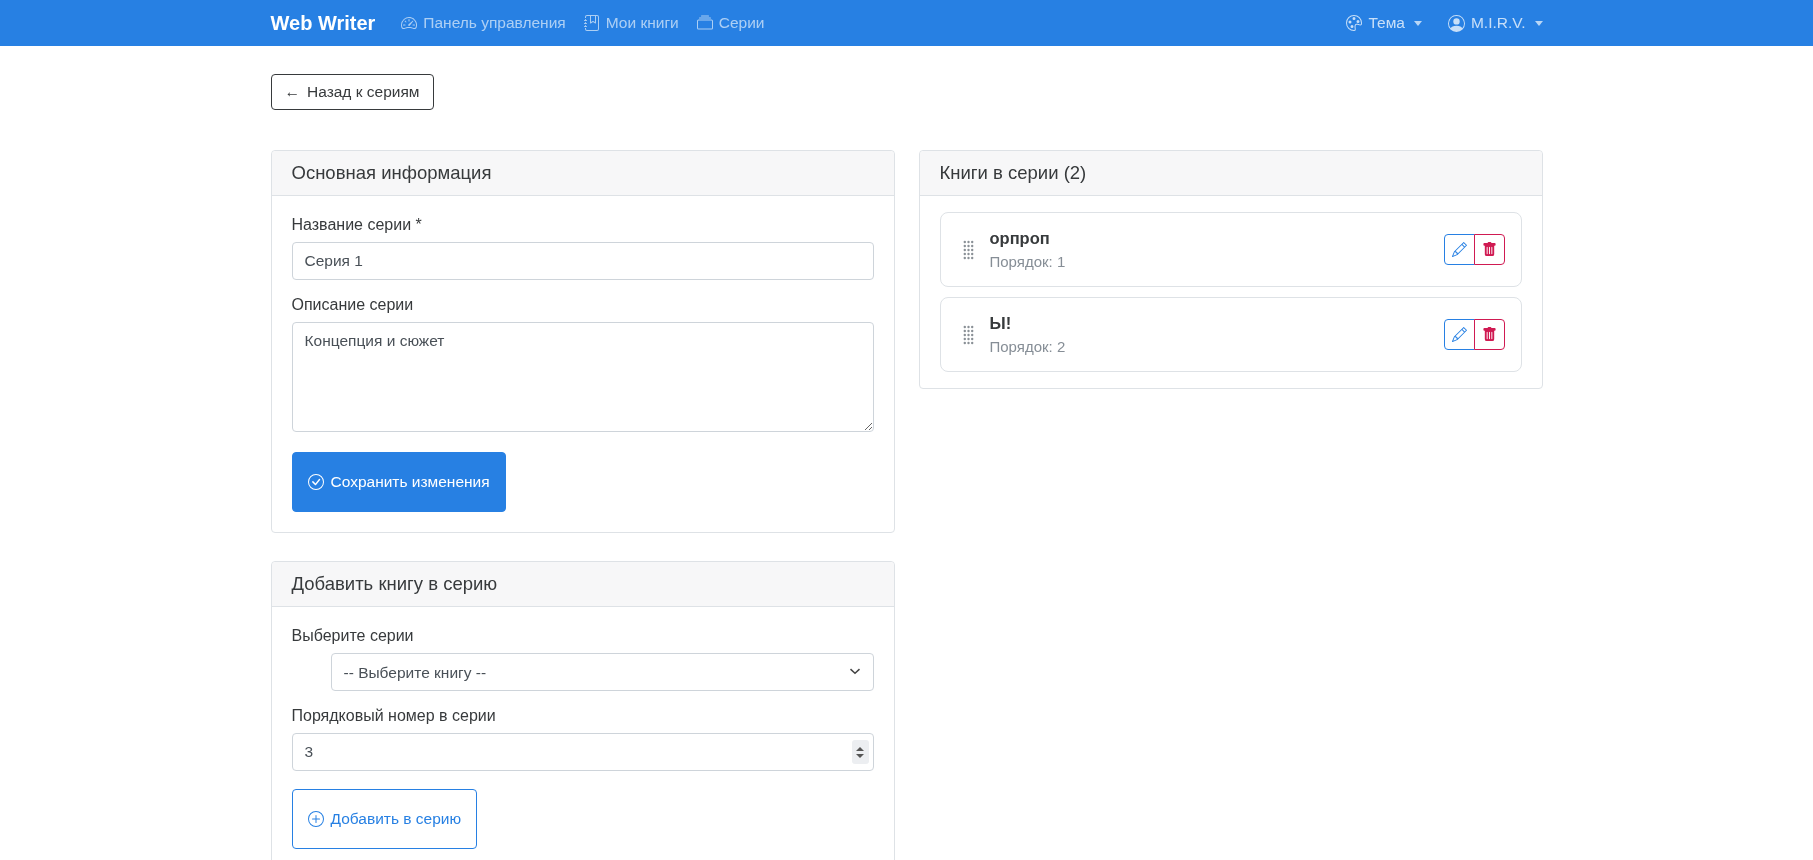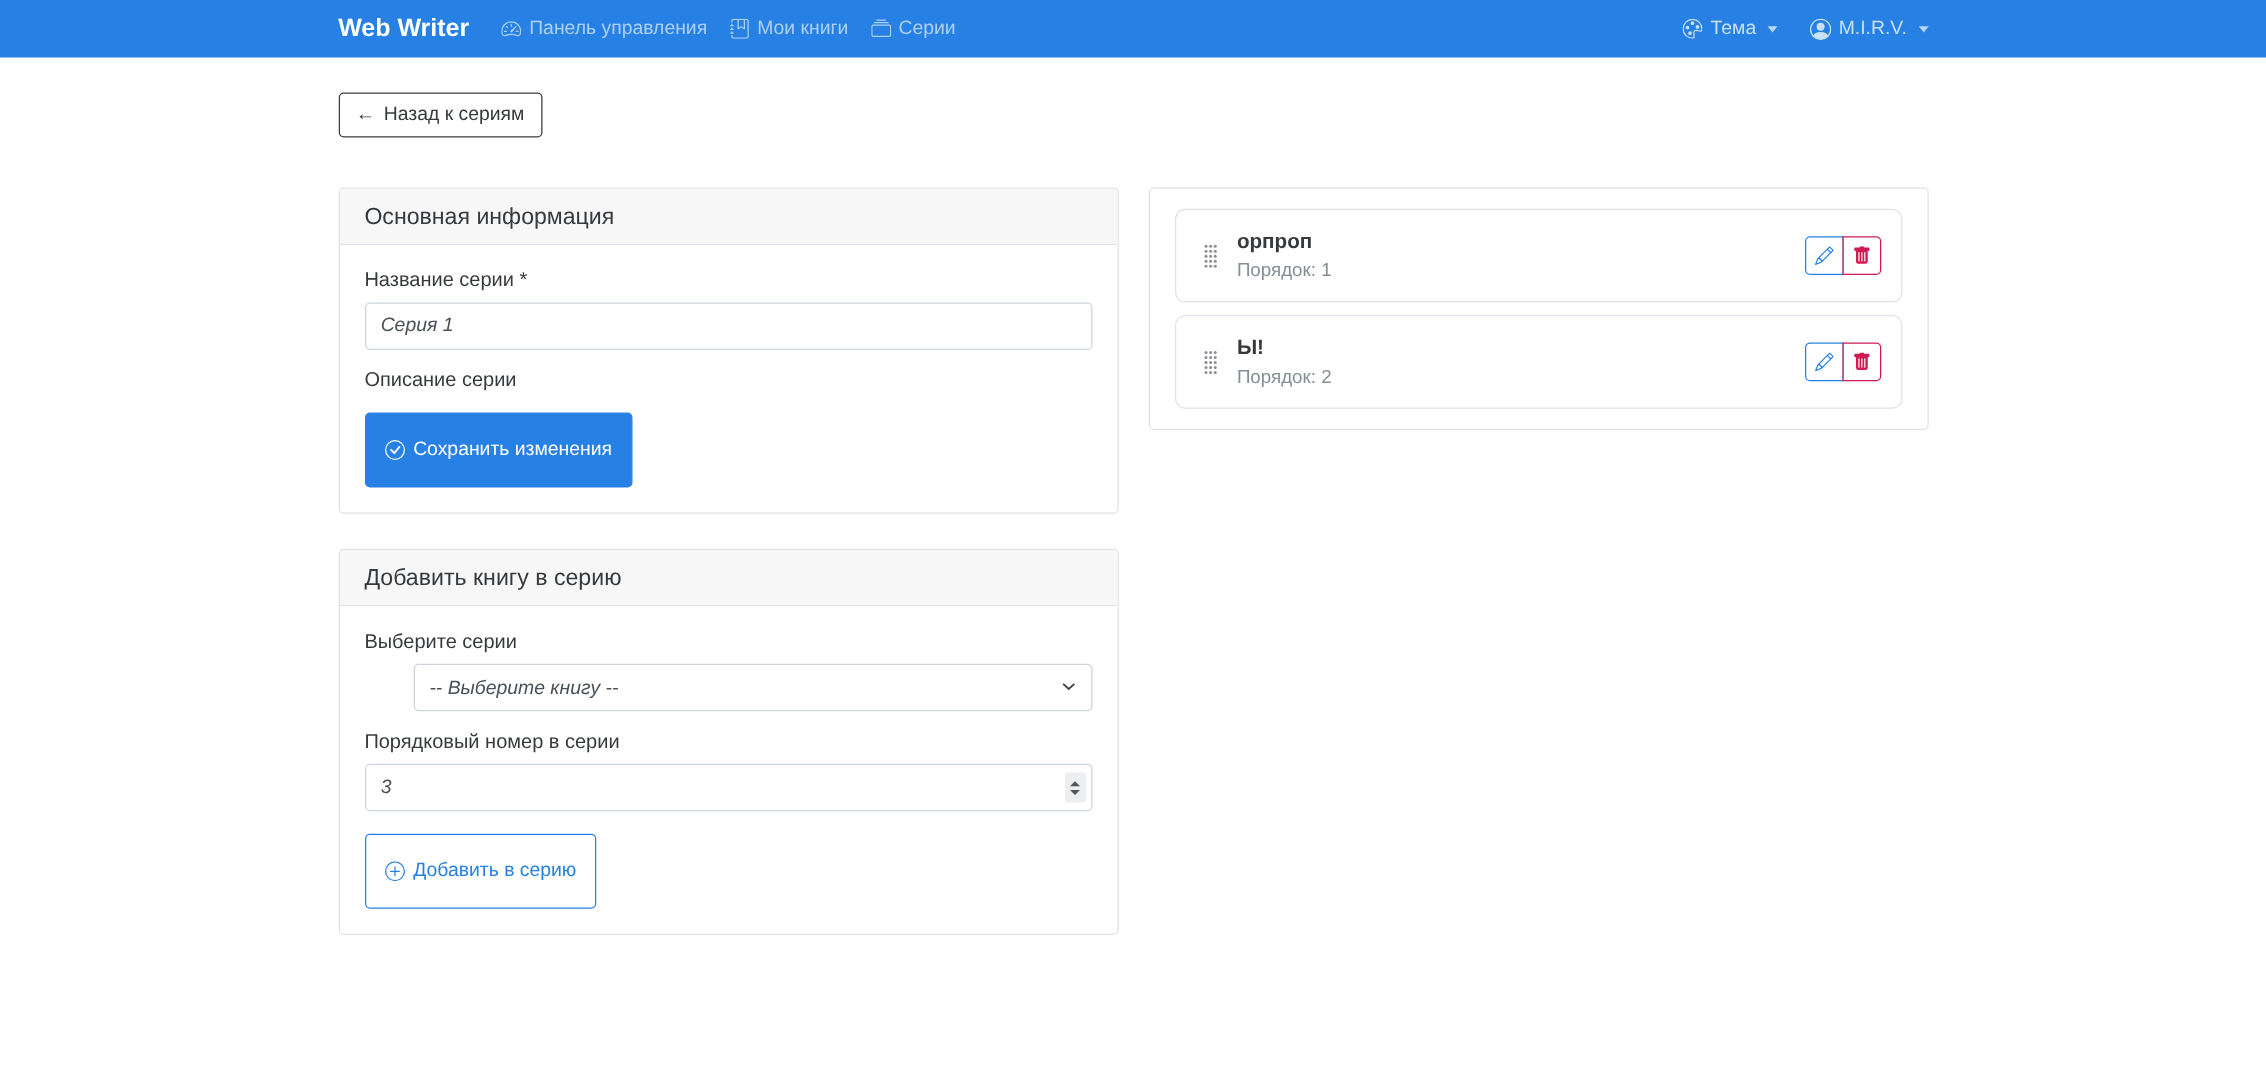--- a/index.html
+++ b/index.html
@@ -104,21 +104,20 @@
   .form-control {
     width: 100%;
     height: 38px;
     border: 1px solid #ced4da;
     border-radius: 4px;
     padding: 7px 12px;
     font-size: 15.5px;
     color: #495057;
     font-family: inherit;
     background: #ffffff;
-    font-style: italic;
   }
   textarea.form-control {
     height: 110px;
     resize: both;
     line-height: 1.4;
   }
   .select-wrap { position: relative; padding-left: 39px; }
   select.form-control {
     appearance: none;
     -webkit-appearance: none;
@@ -276,20 +275,21 @@
 
       <div class="card">
         <div class="card-header">Основная информация</div>
         <div class="card-body">
           <div class="form-group">
             <label class="form-label">Название серии *</label>
             <input class="form-control" type="text" value="Серия 1" style="">
           </div>
           <div class="form-group">
             <label class="form-label">Описание серии</label>
+            <textarea class="form-control" style="">Концепция и сюжет</textarea>
           </div>
           <button class="btn btn-primary">
             <span>
               <svg width="16" height="16" viewBox="0 0 16 16" fill="currentColor">
                   <path d="M8 15A7 7 0 1 1 8 1a7 7 0 0 1 0 14zm0 1A8 8 0 1 0 8 0a8 8 0 0 0 0 16z"></path>
                   <path d="M10.97 4.97a.235.235 0 0 0-.02.022L7.477 9.417 5.384 7.323a.75.75 0 0 0-1.06 1.06L6.97 11.03a.75.75 0 0 0 1.079-.02l3.992-4.99a.75.75 0 0 0-1.071-1.05z"></path>
                 </svg>
             </span>
             <span>Сохранить изменения</span>
           </button>
@@ -331,20 +331,21 @@
             </span>
             <span>Добавить в серию</span>
           </button>
         </div>
       </div>
 
     </div>
 
     <div class="col">
       <div class="card">
+        <div class="card-header">Книги в серии (2)</div>
         <div class="card-body" style="padding: 16px 20px;">
 
           <div class="book-item">
             <span class="grip">
               <svg width="11" height="20" viewBox="0 0 11 20" fill="currentColor">
                 <circle cx="1.8" cy="2" r="1.2"></circle>
                   <circle cx="5.5" cy="2" r="1.2"></circle>
                   <circle cx="9.2" cy="2" r="1.2"></circle>
                 <circle cx="1.8" cy="6" r="1.2"></circle>
                   <circle cx="5.5" cy="6" r="1.2"></circle>

